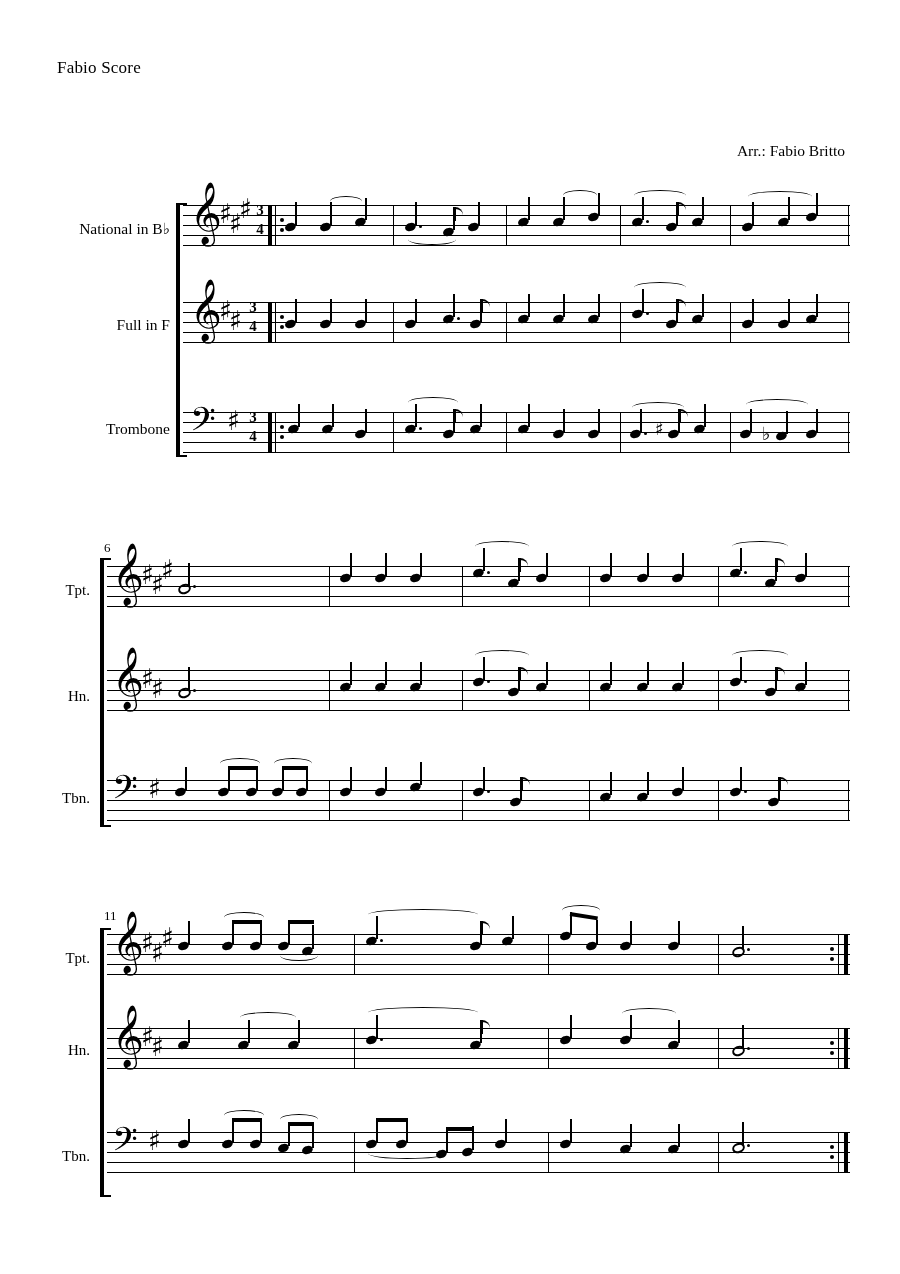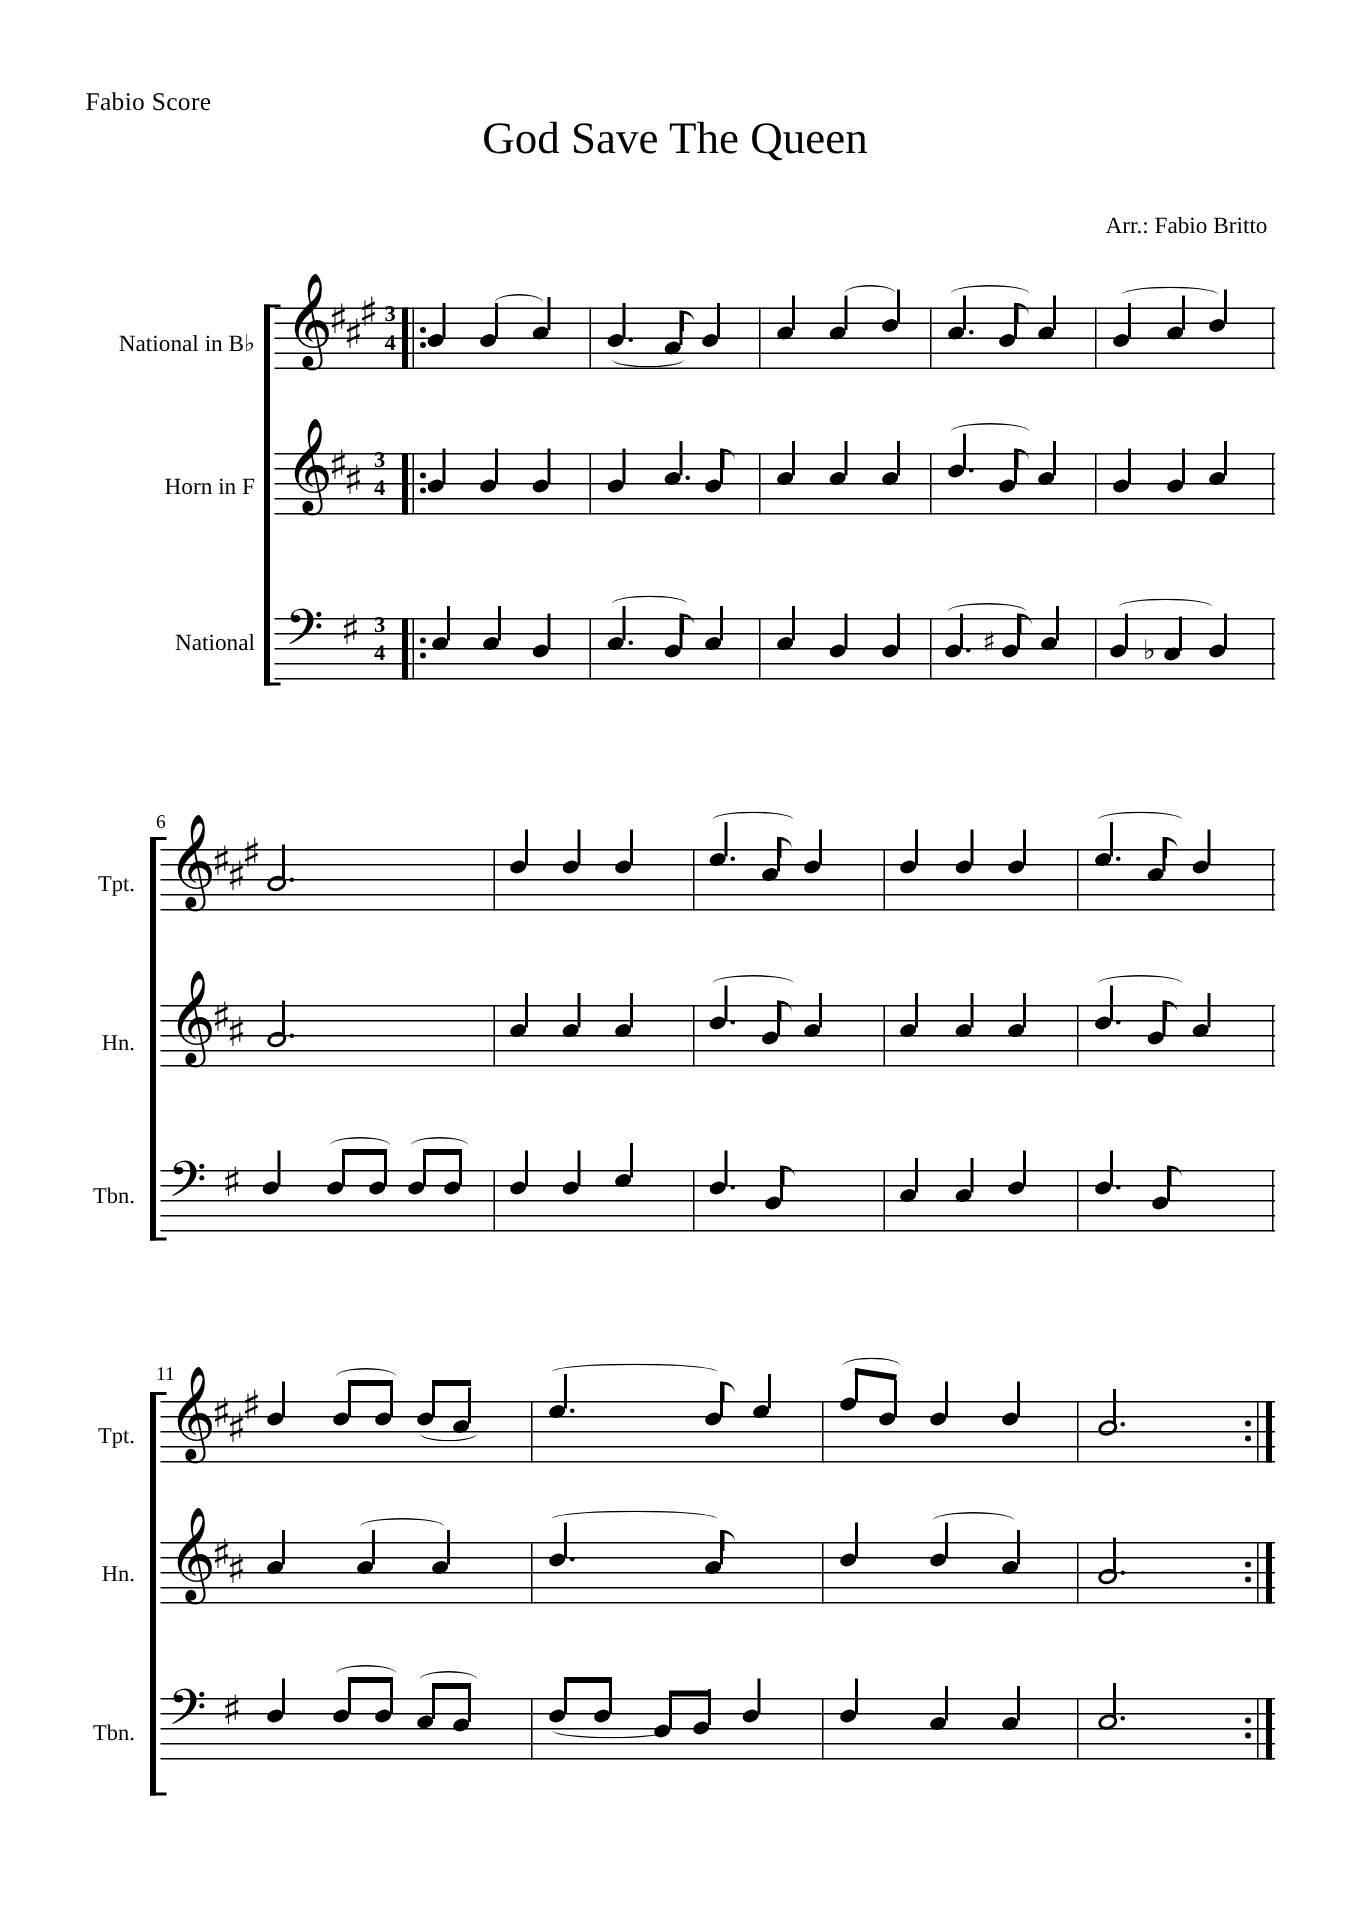--- a/index.html
+++ b/index.html
@@ -93,30 +93,29 @@
         border-top-right-radius:8px;border-top:2px solid #000;}
   .accidental{position:absolute;font-size:18px;font-family:"DejaVu Sans", sans-serif;}
   .slur{position:absolute;border-top:1.5px solid #000;border-radius:50%;height:10px;}
 </style>
 </head>
 <body>
 
 <div class="page">
 
   <div class="full-score">Fabio Score</div>
-  <div class="title">God Save The Queen</div>
   <div class="arranger">Arr.: Fabio Britto</div>
 
   <div class="system sys1">
 
     <div class="bracket" style="left:176px;top:13px;height:250px;"></div>
 
     <div class="inst-label" style="left:20px;top:30px;width:150px;">National in B♭</div>
-    <div class="inst-label" style="left:20px;top:126px;width:150px;">Horn in F</div>
-    <div class="inst-label" style="left:20px;top:230px;width:150px;">National</div>
+    <div class="inst-label" style="left:20px;top:126px;width:150px;">Full in F</div>
+    <div class="inst-label" style="left:20px;top:230px;width:150px;">Trombone</div>
 
     <div class="staff" style="left:183px;top:15px;width:667px;">
       <div class="ln"></div>
         <div class="ln"></div>
         <div class="ln"></div>
         <div class="ln"></div>
         <div class="ln"></div>
     </div>
     <div class="glyph clef-treble" style="left:190px;top:-4px;">𝄞</div>
     <div class="glyph ksharp" style="left:219px;top:10px;">♯</div>

